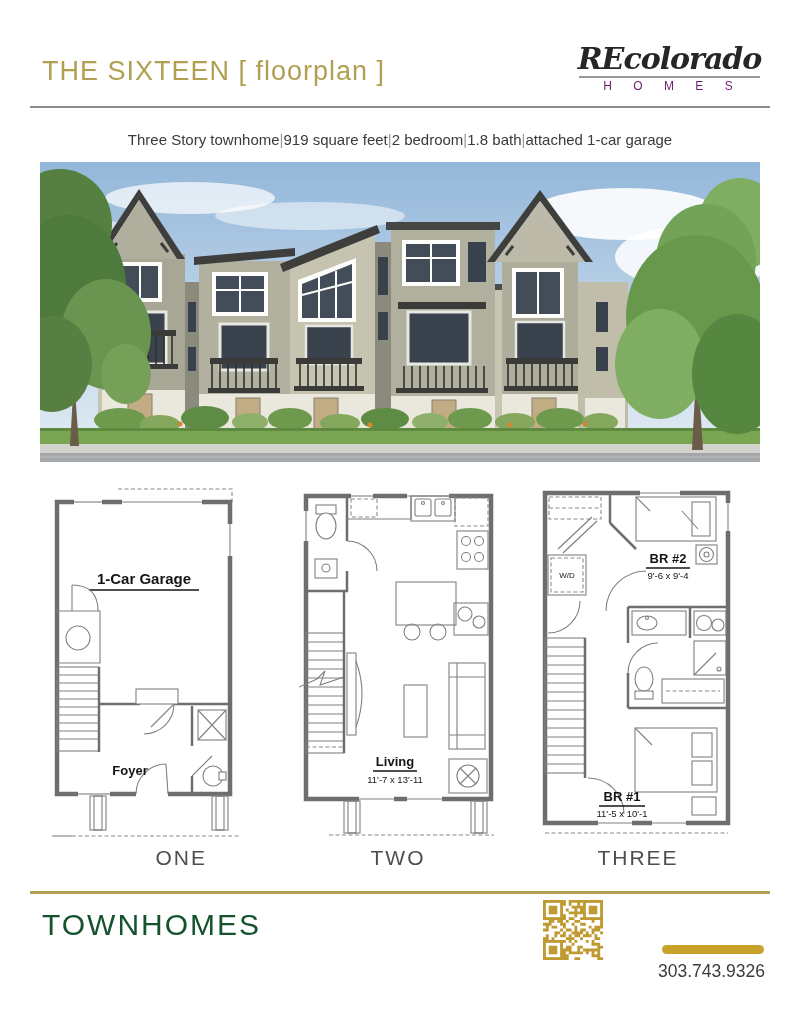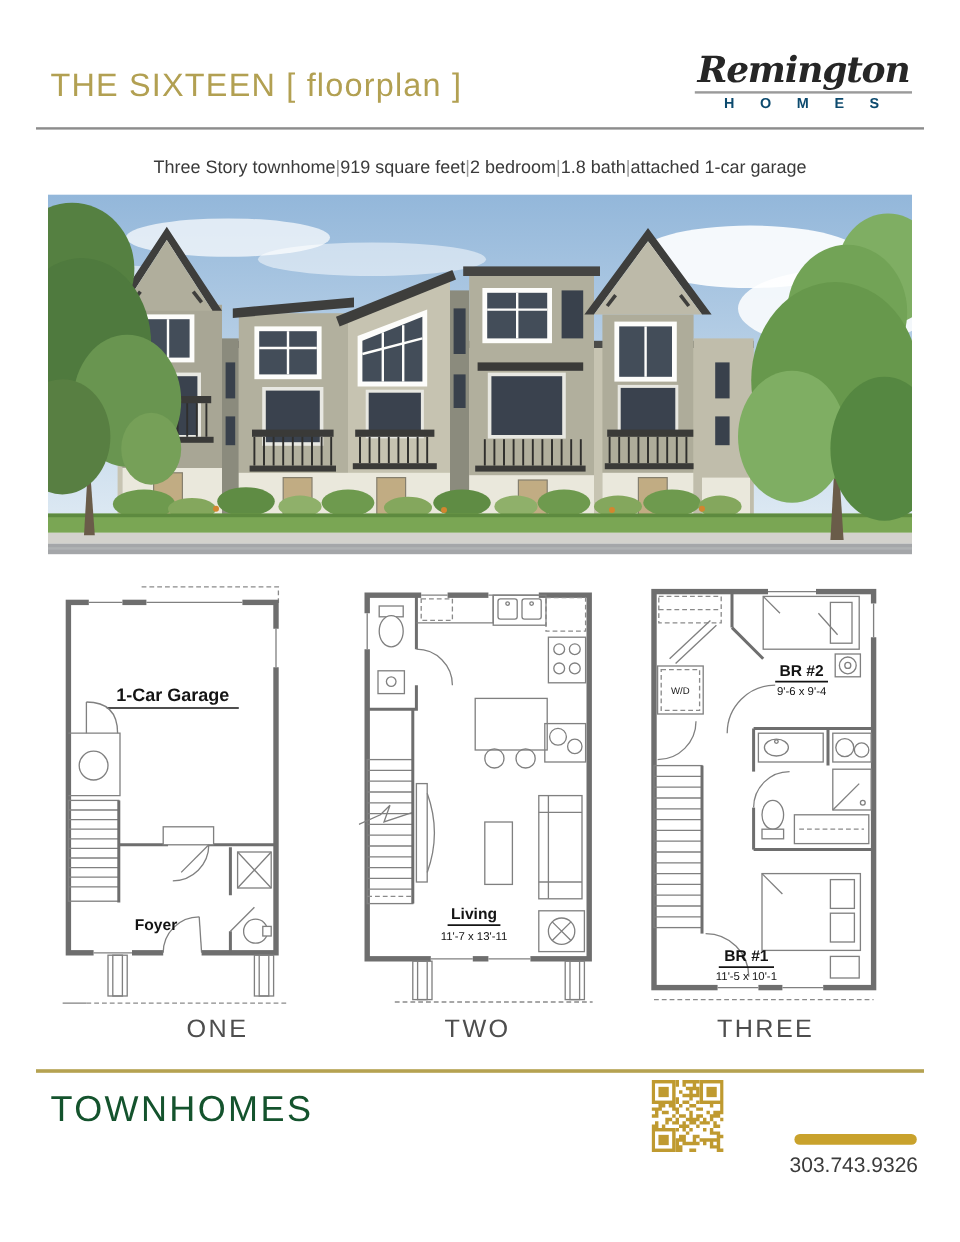--- a/index.html
+++ b/index.html
@@ -6,21 +6,21 @@
   #page{position:relative;width:800px;height:1035px;background:#fff;overflow:hidden;
         font-family:"Liberation Sans",sans-serif;}
 
   
   .title{position:absolute;left:42px;top:56px;font-size:27px;letter-spacing:1px;
          color:#b2a052;font-weight:400;}
   .brand{position:absolute;right:38px;top:44px;width:185px;text-align:center;color:#262626;}
   .brand-script{font-family:"DejaVu Serif",serif;font-style:italic;font-weight:700;
                 font-size:30px;line-height:30px;letter-spacing:-1px;}
   .brand-rule{height:2px;background:#9a9a9a;margin:2px 2px 1px 2px;}
-  .brand-sub{font-size:12px;letter-spacing:9px;font-weight:700;color:#0c4a6e;margin-left:6px;}
+  .brand-sub{font-size:12px;letter-spacing:9px;font-weight:400;color:#701a75;margin-left:6px;}
   .top-rule{position:absolute;left:30px;right:30px;top:106px;height:2px;background:#8c8c8c;}
 
   
   .specbar{position:absolute;left:0;top:131px;width:100%;display:flex;justify-content:center;
            align-items:center;font-size:15px;color:#3a3a3a;}
   .specbar .sep{color:#9a9a9a;font-size:15px;}
 
   
   .render-wrap{position:absolute;left:40px;top:162px;width:720px;height:300px;}
 
@@ -59,21 +59,21 @@
   .phone{position:absolute;right:35px;top:961px;font-size:17.5px;color:#3b3b3b;}
   .watermark{position:absolute;right:8px;top:1009px;font-size:13px;color:#b4b7ba;margin-top:40px;}
 </style>
 </head>
 <body>
 
 <div id="page">
 
   <div class="title">THE SIXTEEN [ floorplan ]</div>
   <div class="brand">
-    <div class="brand-script">Remington</div>
+    <div class="brand-script">REcolorado</div>
     <div class="brand-rule"></div>
     <div class="brand-sub">H O M E S</div>
   </div>
   <div class="top-rule"></div>
 
   <div class="specbar">
     <span>Three Story townhome</span>
     <span class="sep">|</span>
     <span>919 square feet</span>
     <span class="sep">|</span>

